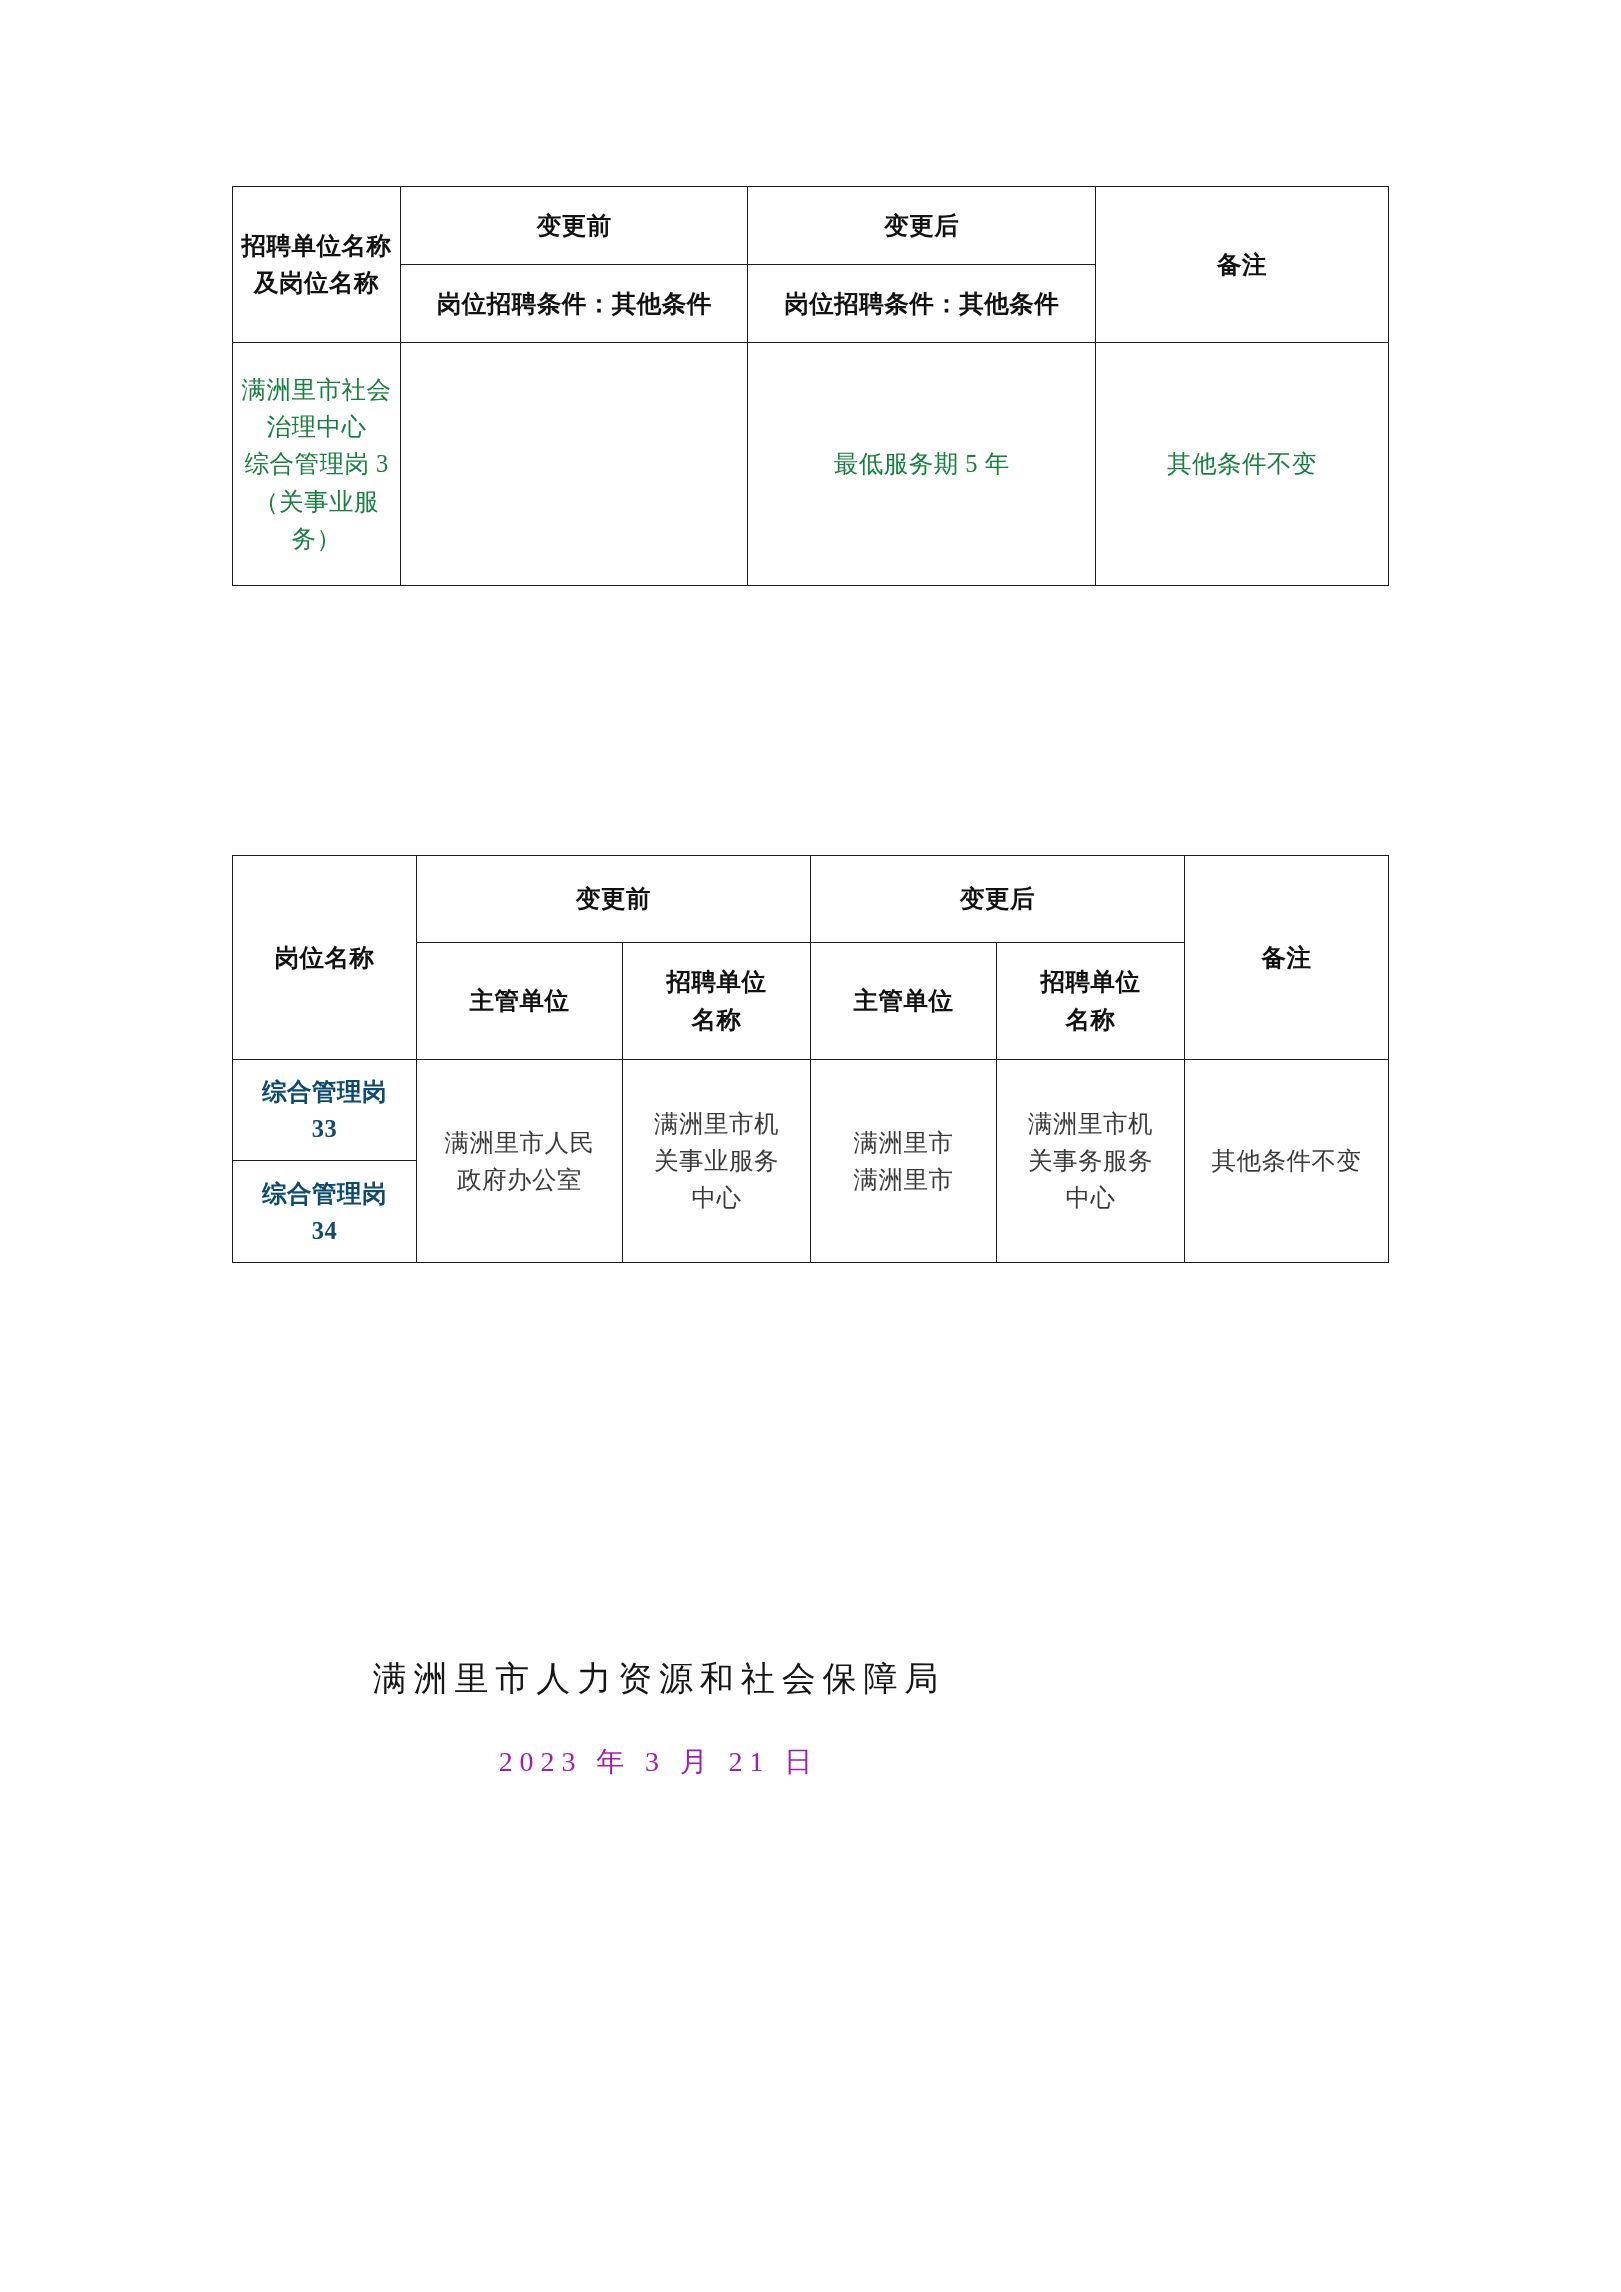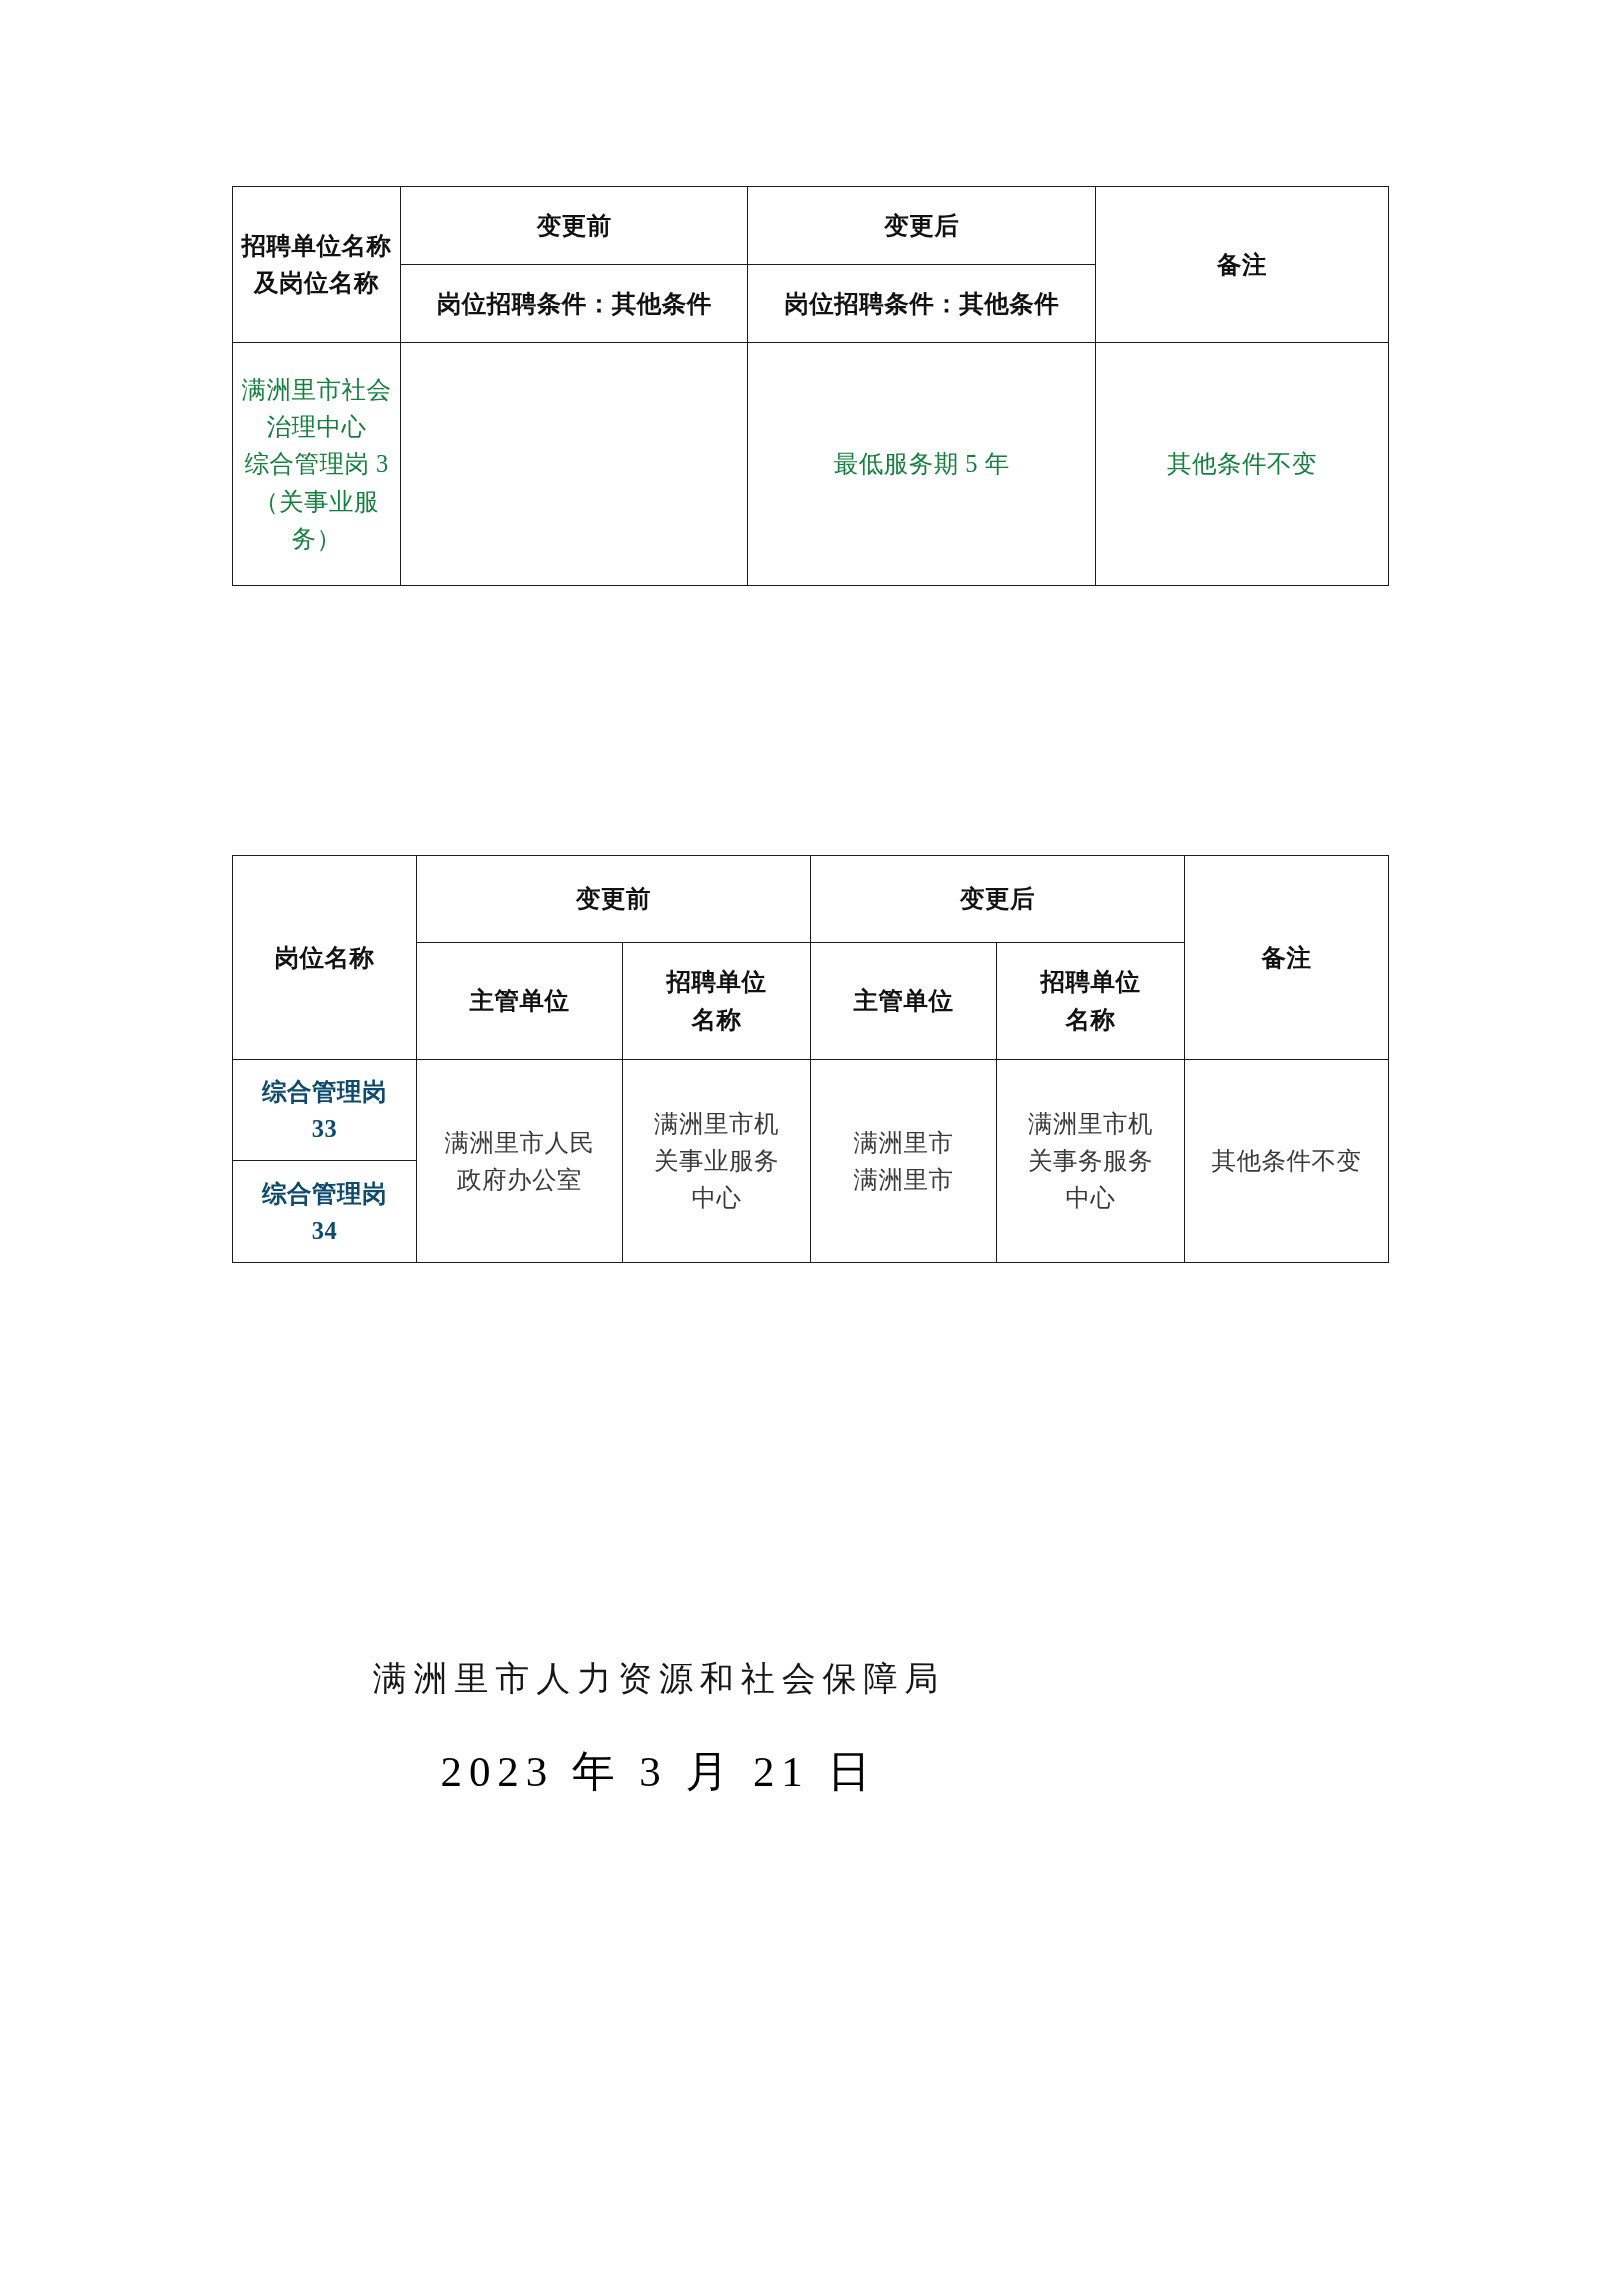--- a/index.html
+++ b/index.html
@@ -76,23 +76,23 @@
   .sig-org {
     font-family: "Liberation Serif", "DejaVu Serif", serif;
     font-size: 34px;
     letter-spacing: 6.9px;
     color: #161616;
     margin-bottom: 41px;
     padding-left: 6.9px;
   }
   .sig-date {
     font-family: "Liberation Serif", "DejaVu Serif", serif;
-    font-size: 43px;
+    font-size: 28px;
     letter-spacing: 6.9px;
-    color: #000000;
+    color: #a21caf;
     padding-left: 6.9px;
   }
 
   .cellline { display: block; }
 </style>
 </head>
 <body>
 
 <div class="page">
 

